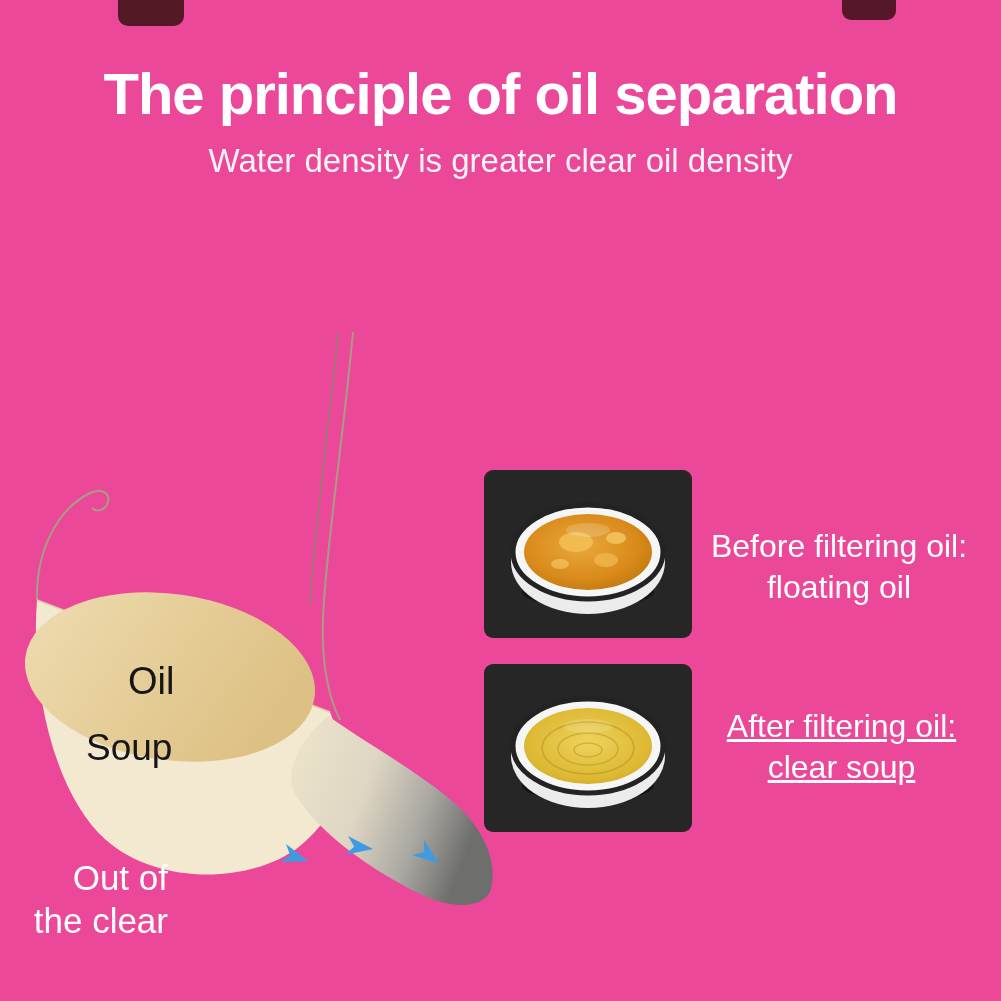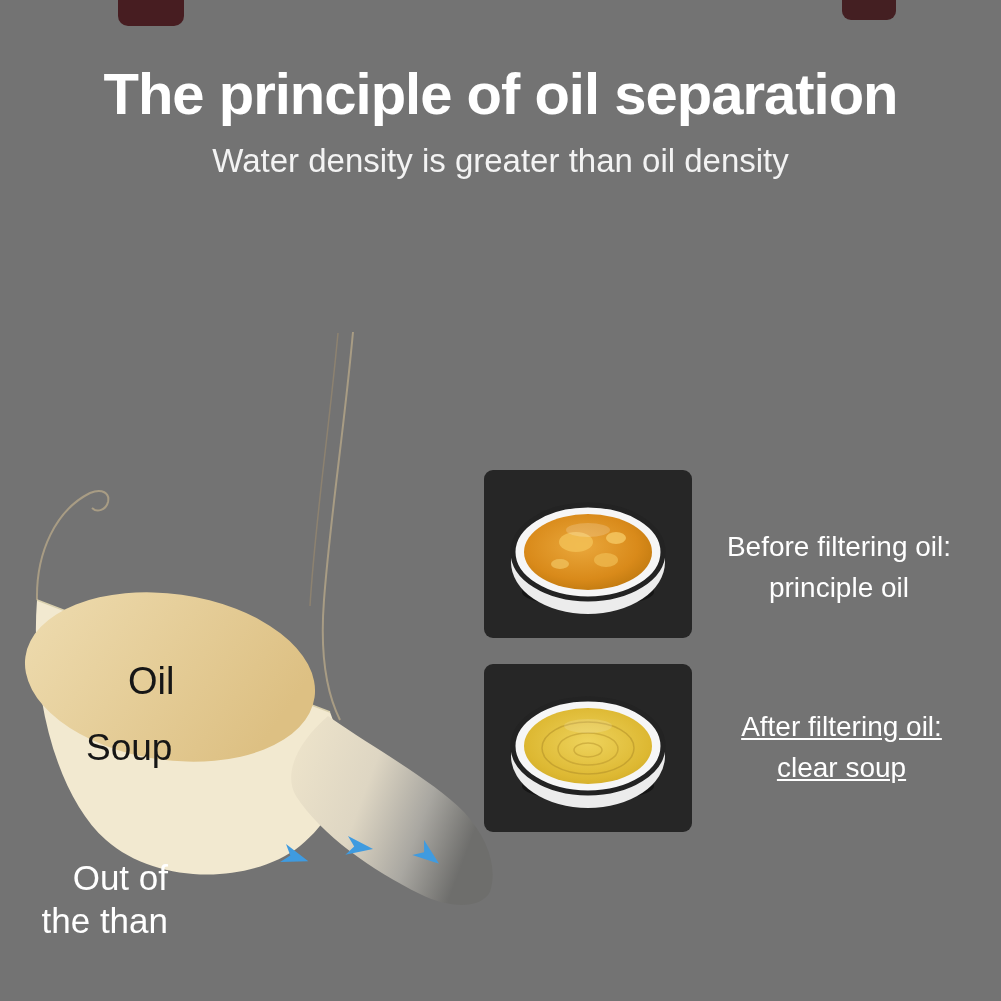--- a/index.html
+++ b/index.html
@@ -1,19 +1,19 @@
 <!DOCTYPE html>
 <html><head>
 <meta charset="utf-8">
 <style>
   html,body{margin:0;padding:0;background:#000;}
   .stage{
     position:relative;
     width:1001px;height:1001px;
-    background:#737373;
+    background:#ec4899;
     overflow:hidden;
     font-family:"Liberation Sans", sans-serif;
     color:#fff;
   }
   .decor{position:absolute;top:0;}
   .decor-left{left:118px;width:66px;height:26px;background:#431418;border-radius:0 0 10px 10px;opacity:.9;}
   .decor-right{left:842px;width:54px;height:20px;background:#3c1114;border-radius:0 0 9px 9px;opacity:.85;}
 
   .title{
     position:absolute;left:0;top:60px;width:100%;
@@ -38,35 +38,35 @@
   .card{
     position:absolute;left:484px;width:208px;height:168px;
     background:#262626;border-radius:9px;overflow:hidden;
   }
   .card-before{top:470px;}
   .card-after{top:664px;}
   .card svg{display:block;width:208px;height:168px;}
 
   .caption{
     position:absolute;text-align:center;
-    font-size:28px;line-height:41px;font-weight:400;color:#ffffff;
+    font-size:32px;line-height:41px;font-weight:400;color:#ffffff;
   }
   .caption-before{left:693px;top:526px;width:292px;}
   .caption-after{left:698px;top:706px;width:287px;text-decoration:underline;}
 </style>
 </head>
 <body>
 
 <div class="stage">
 
   <div class="decor decor-left"></div>
   <div class="decor decor-right"></div>
 
   <h1 class="title">The principle of oil separation</h1>
-  <h2 class="subtitle">Water density is greater than oil density</h2>
+  <h2 class="subtitle">Water density is greater clear oil density</h2>
 
   <svg class="ladle-svg" viewBox="0 0 1001 1001" aria-hidden="true">
     <defs>
       <linearGradient id="streamGrad" x1="0" y1="0" x2="1" y2="0.35">
         <stop offset="0" stop-color="#efe5cb"></stop>
         <stop offset="0.45" stop-color="#ded6c3"></stop>
         <stop offset="0.75" stop-color="#a9a7a1"></stop>
         <stop offset="1" stop-color="#6e6e6c"></stop>
       </linearGradient>
       <linearGradient id="oilGrad" x1="0" y1="0" x2="1" y2="0.3">
@@ -102,21 +102,21 @@
       <g transform="translate(424 840) rotate(38) scale(1.9)">
           <polygon points="0,0 14,5 0,10 4,5"></polygon>
         </g>
     </g>
   </svg>
 
   <div class="label oil-label">Oil</div>
   <div class="label soup-label">Soup</div>
   <div class="label out-label">
     <div>Out of</div>
-    <div>the than</div>
+    <div>the clear</div>
   </div>
 
   <div class="card card-before">
     <svg viewBox="0 0 208 168">
       <defs>
         <radialGradient id="amberGrad" cx="0.45" cy="0.42" r="0.8">
           <stop offset="0" stop-color="#eaa83c"></stop>
           <stop offset="0.55" stop-color="#d98a1a"></stop>
           <stop offset="1" stop-color="#a96a06"></stop>
         </radialGradient>
@@ -148,20 +148,20 @@
       <ellipse cx="104" cy="82" rx="64" ry="38" fill="url(#goldGrad)"></ellipse>
       <ellipse cx="104" cy="84" rx="46" ry="26" fill="none" stroke="#b5922a" stroke-width="1.5" opacity="0.6"></ellipse>
       <ellipse cx="104" cy="85" rx="30" ry="16" fill="none" stroke="#b5922a" stroke-width="1.5" opacity="0.5"></ellipse>
       <ellipse cx="104" cy="86" rx="14" ry="7" fill="none" stroke="#b5922a" stroke-width="1.5" opacity="0.5"></ellipse>
       <ellipse cx="104" cy="62" rx="24" ry="7" fill="#ffffff" opacity="0.15"></ellipse>
     </svg>
   </div>
 
   <div class="caption caption-before">
     <div>Before filtering oil:</div>
-    <div>principle oil</div>
+    <div>floating oil</div>
   </div>
   <div class="caption caption-after">
     <div>After filtering oil:</div>
     <div>clear soup</div>
   </div>
 
 </div>
 
 </body></html>

